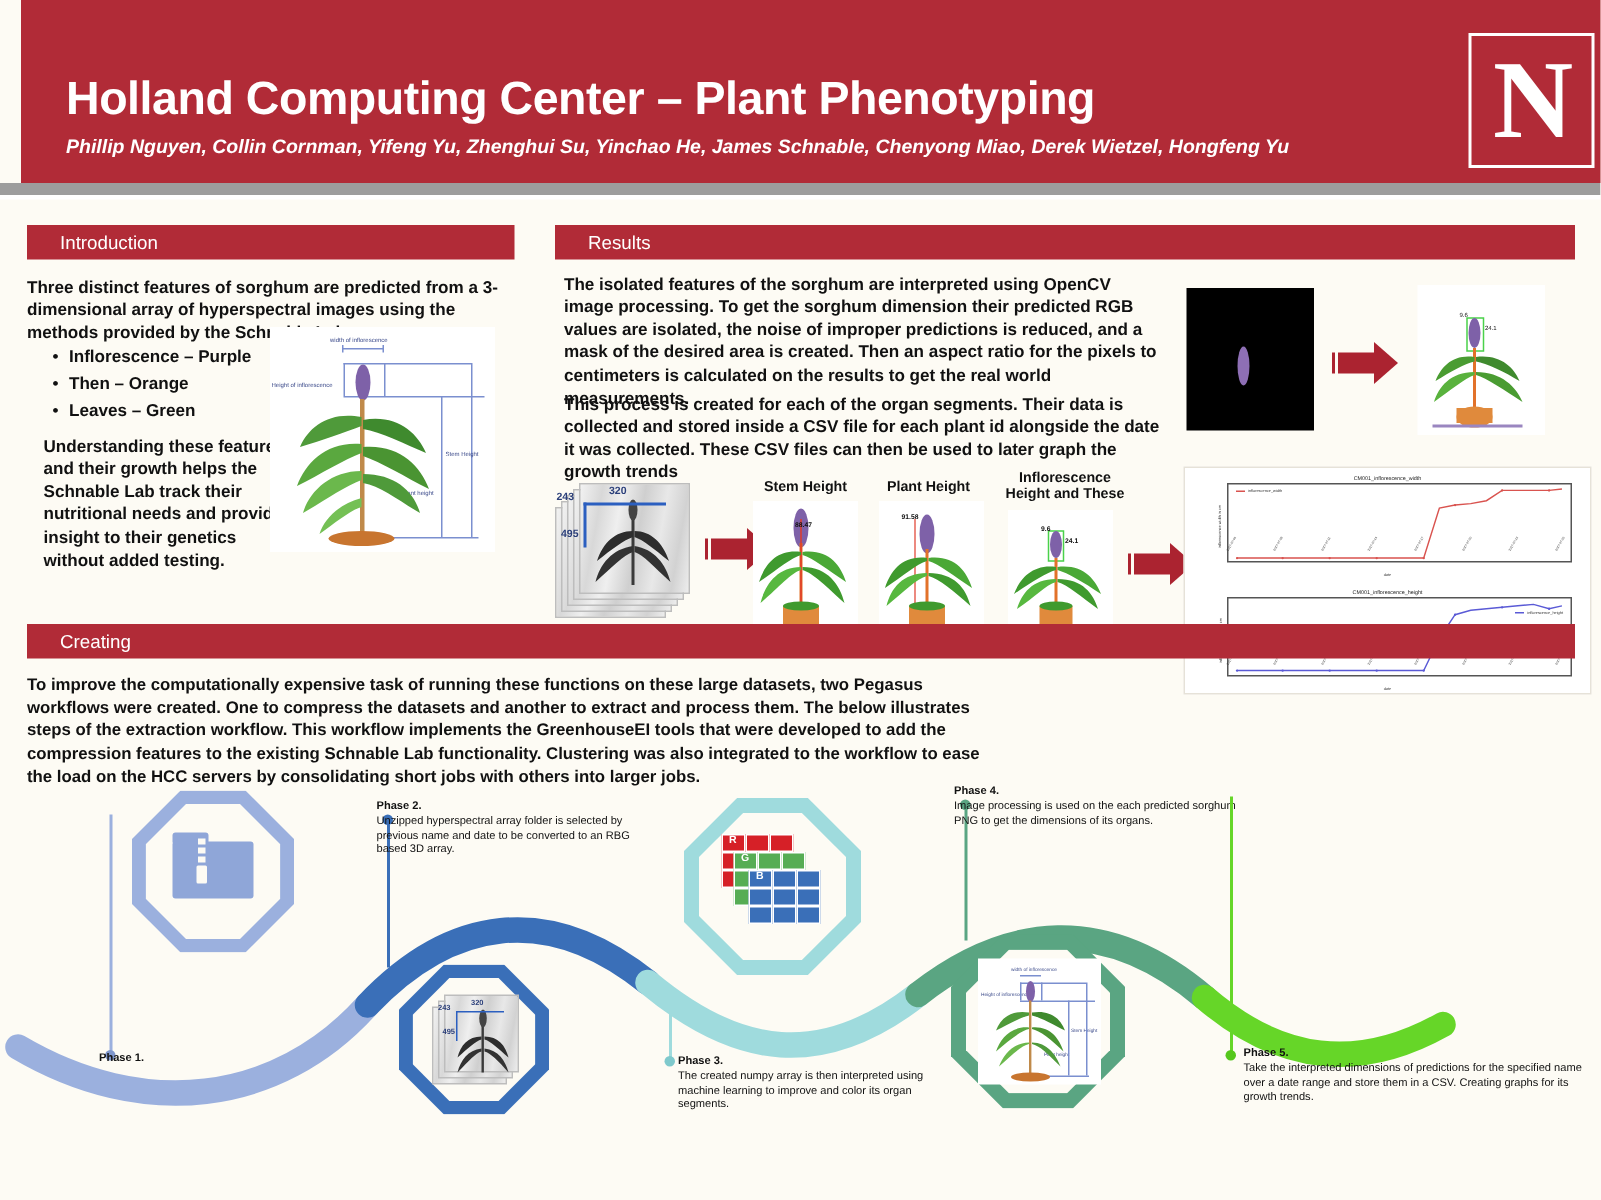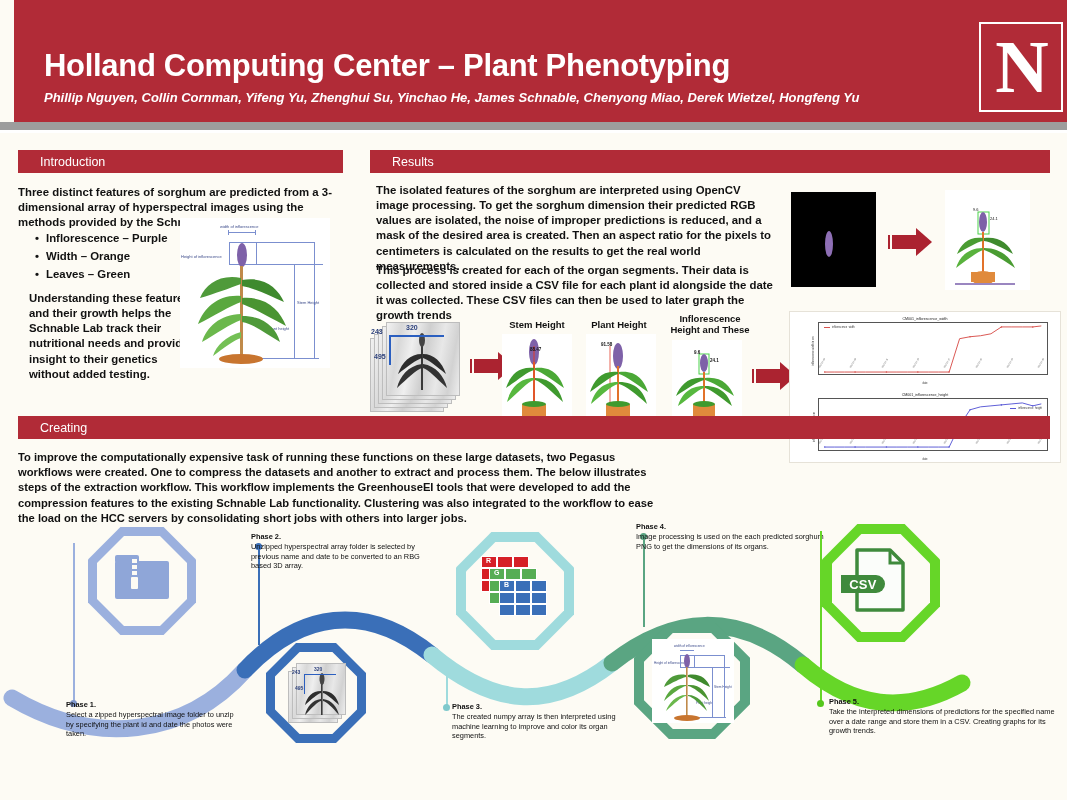--- a/index.html
+++ b/index.html
@@ -154,21 +154,21 @@
 </div>
 <div class="header-rule"></div>
 <div class="header-rule2"></div>
 
 <div class="sec-bar sec-intro">
   <span>Introduction</span>
 </div>
 <div class="body-text intro-p1">Three distinct features of sorghum are predicted from a 3-dimensional array of hyperspectral images using the methods provided by the Schnable Lab.</div>
 <ul class="body-text intro-list">
   <li>Inflorescence – Purple</li>
-  <li>Width – Orange</li>
+  <li>Then – Orange</li>
   <li>Leaves – Green</li>
 </ul>
 <div class="body-text intro-p2">Understanding these features and their growth helps the Schnable Lab track their nutritional needs and provides insight to their genetics without added testing.</div>
 
 <div class="plantfig intro-plant">
   <div class="tiny" style="left:40px;top:6px;">width of inflorescence</div>
   <div class="dimline" style="left:48px;top:14px;width:28px;height:1px;"></div>
   <div class="dimline" style="left:48px;top:12px;width:1px;height:5px;"></div>
   <div class="dimline" style="left:75px;top:12px;width:1px;height:5px;"></div>
   <div class="tiny" style="left:1px;top:36px;">Height of inflorescence</div>
@@ -417,21 +417,20 @@
       <rect x="44" y="32" width="5" height="4" fill="#fdfbf4"></rect>
       <rect x="44" y="38" width="5" height="4" fill="#fdfbf4"></rect>
       <rect x="44" y="44" width="5" height="4" fill="#fdfbf4"></rect>
       <rect x="43" y="50" width="7" height="12" rx="1" fill="#fdfbf4"></rect>
     </svg>
   </div>
   <div class="stem" style="left:73px;top:28px;height:160px;background:#9bb0de;"></div>
   <div class="dot" style="left:70px;top:185px;background:#7f97cd;"></div>
   <div class="phase-cap" style="left:66px;top:185px;width:170px;">
     <b>Phase 1.</b><br>
-    <span>Select a zipped hyperspectral image folder to unzip by specifying the plant id and date the photos were taken.</span>
   </div>
 
   <div class="oct" style="left:266px;top:128px;width:100px;height:100px;">
     <div class="ring" style="background:#3a6fb8;"></div>
     <div class="inner" style="left:9px;top:9px;width:82px;height:82px;"></div>
     <div class="cube" style="left:22px;top:18px;width:62px;height:66px;">
       <div class="cube-face" style="left:0;top:10px;width:48px;height:50px;"></div>
       <div class="cube-face" style="left:4px;top:6px;width:48px;height:50px;"></div>
       <div class="cube-face" style="left:8px;top:2px;width:48px;height:50px;"></div>
       <svg width="62" height="66" style="position:absolute;left:0;top:0;">
@@ -523,30 +522,19 @@
       </svg>
     </div>
   </div>
   <div class="stem" style="left:643px;top:22px;height:90px;background:#5aa582;"></div>
   <div class="dot" style="left:640px;top:18px;background:#5aa582;"></div>
   <div class="phase-cap" style="left:636px;top:7px;width:190px;">
     <b>Phase 4.</b><br>
     <span>Image processing is used on the each predicted sorghum PNG to get the dimensions of its organs.</span>
   </div>
 
-  <div class="oct" style="left:822px;top:9px;width:118px;height:118px;">
-    <div class="ring" style="background:#66d628;"></div>
-    <div class="inner" style="left:10px;top:10px;width:98px;height:98px;"></div>
-    <div class="csv-doc" style="left:32px;top:24px;width:52px;height:64px;">
-      <svg width="52" height="64" style="position:absolute;left:0;top:0;">
-        <path d="M3 2 L36 2 L49 15 L49 62 L3 62 Z" fill="#fbfdfa" stroke="#3f8a3c" stroke-width="3.5" stroke-linejoin="round"></path>
-        <path d="M36 2 L36 15 L49 15" fill="none" stroke="#3f8a3c" stroke-width="3"></path>
-      </svg>
-      <div class="csv-tag" style="left:-13px;top:27px;width:44px;height:18px;">CSV</div>
-    </div>
-  </div>
   <div class="stem" style="left:820px;top:16px;height:172px;background:#66d628;"></div>
   <div class="dot" style="left:817px;top:185px;background:#55c71c;"></div>
   <div class="phase-cap" style="left:829px;top:182px;width:230px;">
     <b>Phase 5.</b><br>
     <span>Take the interpreted dimensions of predictions for the specified name over a date range and store them in a CSV. Creating graphs for its growth trends.</span>
   </div>
 </div>
 
 </body></html>

